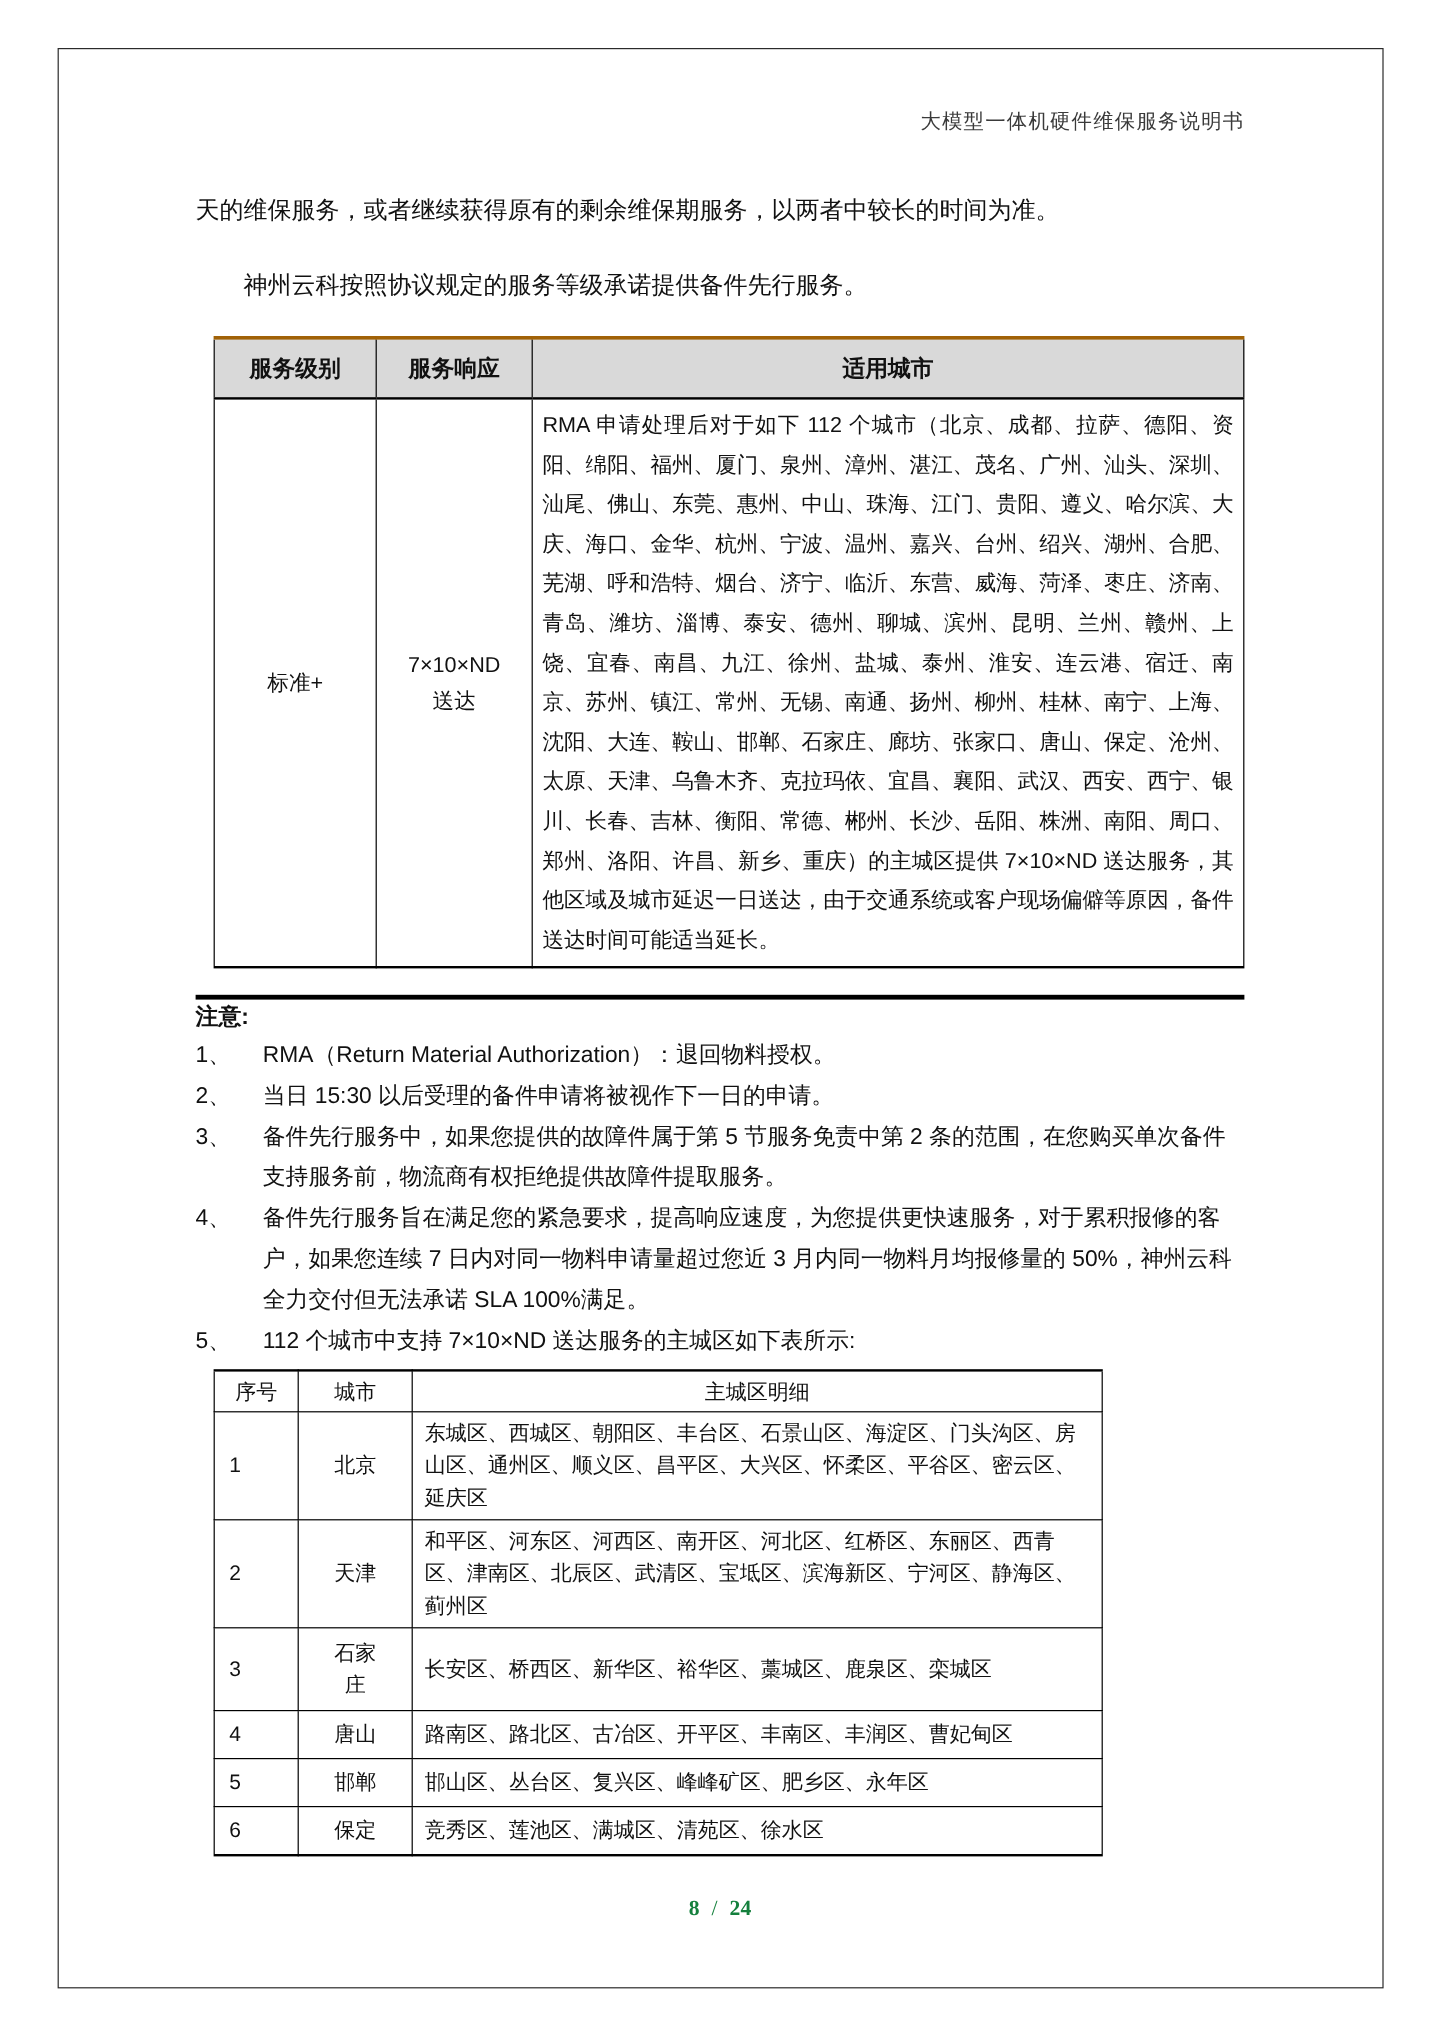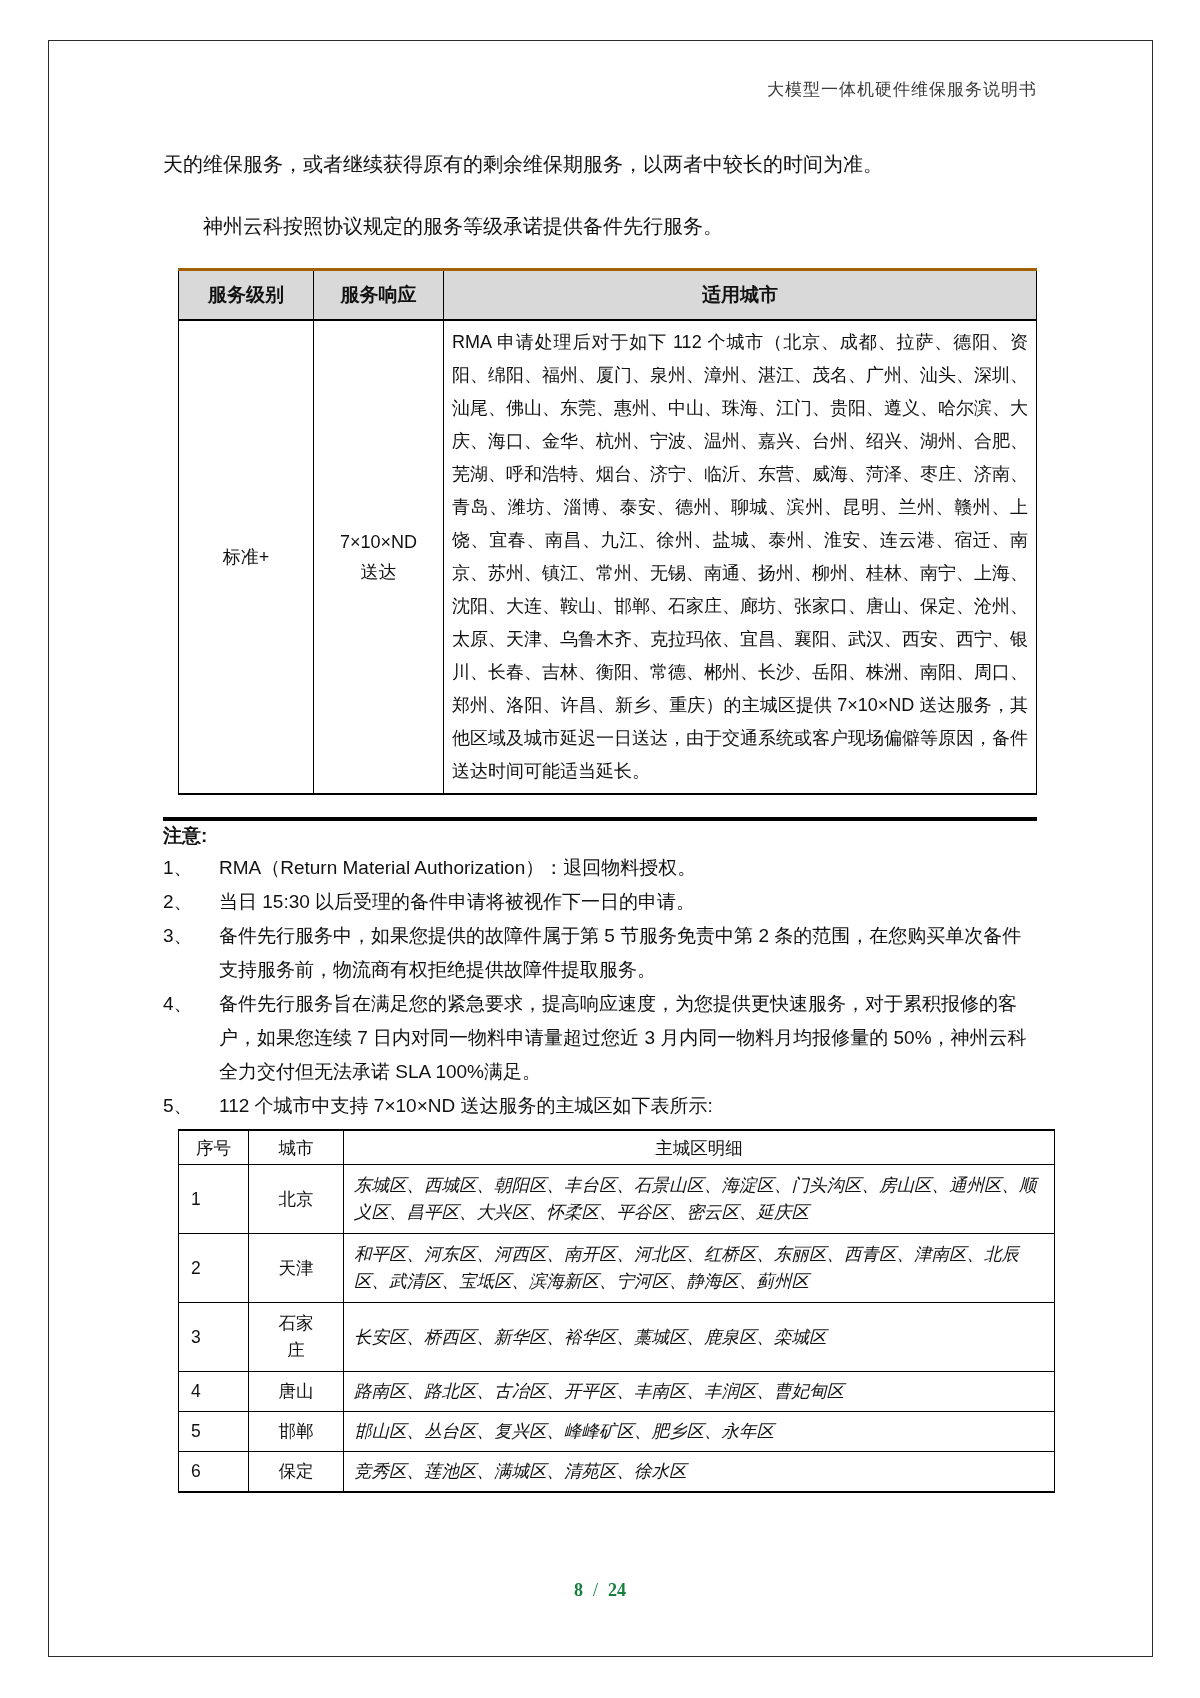--- a/index.html
+++ b/index.html
@@ -1,21 +1,21 @@
 <!DOCTYPE html>
 <html><head>
 <meta charset="utf-8">
 <style>
   html,body{margin:0;padding:0;background:#ffffff;}
   .page{
     position:relative;width:1200px;height:1698px;background:#ffffff;overflow:hidden;
     font-family:"Liberation Sans","DejaVu Sans",sans-serif;color:#111111;
   }
   .frame{position:absolute;left:48px;top:40px;width:1103px;height:1615px;border:1px solid #2b2b2b;}
-  .content{position:absolute;left:163px;top:78px;width:874px;}
+  .content{position:absolute;left:163px;top:90px;width:874px;}
   .doc-header{
     text-align:right;font-family:"Liberation Serif","DejaVu Serif",serif;
     font-size:17px;color:#3a3a3a;letter-spacing:1px;
   }
   .para{font-size:20px;line-height:27px;margin:0;}
   .p1{margin-top:50px;}
   .p2{margin-top:35px;text-indent:2em;}
   .heading{font-size:20px;font-weight:bold;margin:44px 0 0 0;letter-spacing:0.5px;}
 
   
@@ -34,30 +34,30 @@
 
   
   .thick-rule{border:none;height:4px;background:#000;margin:22px 0 0 0;width:874px;}
   .notes-label{font-size:19px;font-weight:bold;line-height:30px;}
   .note-item{display:flex;font-size:19px;line-height:34px;}
   .note-num{flex:0 0 56px;}
   .note-text{flex:1 1 auto;}
 
   
   .dist-table{
-    border-collapse:collapse;table-layout:fixed;width:877px;margin:6px 0 0 15px;
+    border-collapse:collapse;table-layout:fixed;width:741px;margin:6px 0 0 15px;
     border-top:2px solid #000;border-bottom:2px solid #000;font-size:17.5px;
   }
   .dist-table th{
     border:1px solid #000;height:31px;font-weight:normal;text-align:center;vertical-align:middle;
   }
   .dist-table td{border:1px solid #000;vertical-align:middle;line-height:27px;}
   .dist-no{padding-left:12px;text-align:left;}
   .dist-city{text-align:center;padding:2px 24px;}
-  .dist-detail{text-align:left;padding:4px 10px;font-style:italic;}
+  .dist-detail{text-align:left;padding:4px 10px;}
   .row-tall td{height:60px;}
   .row-short td{height:31px;}
 
   .doc-footer{
     position:absolute;top:1580px;left:163px;width:874px;text-align:center;
     font-family:"Liberation Serif","DejaVu Serif",serif;font-size:18px;font-weight:bold;color:#15803d;
   }
   .doc-footer .sep{margin:0 10px;font-weight:normal;}
 </style>
 </head>

